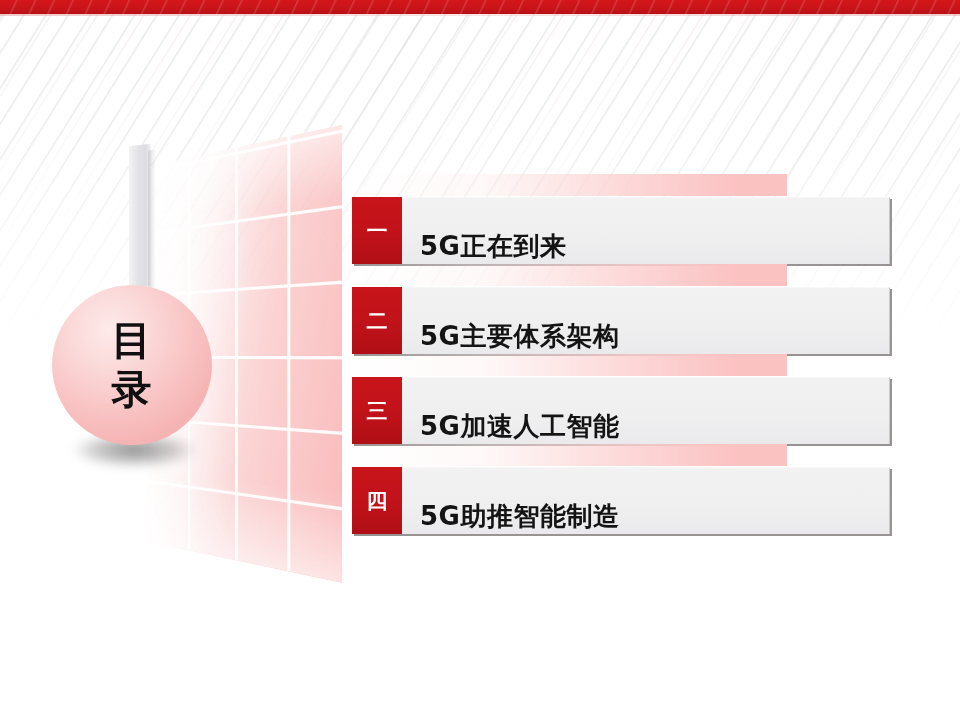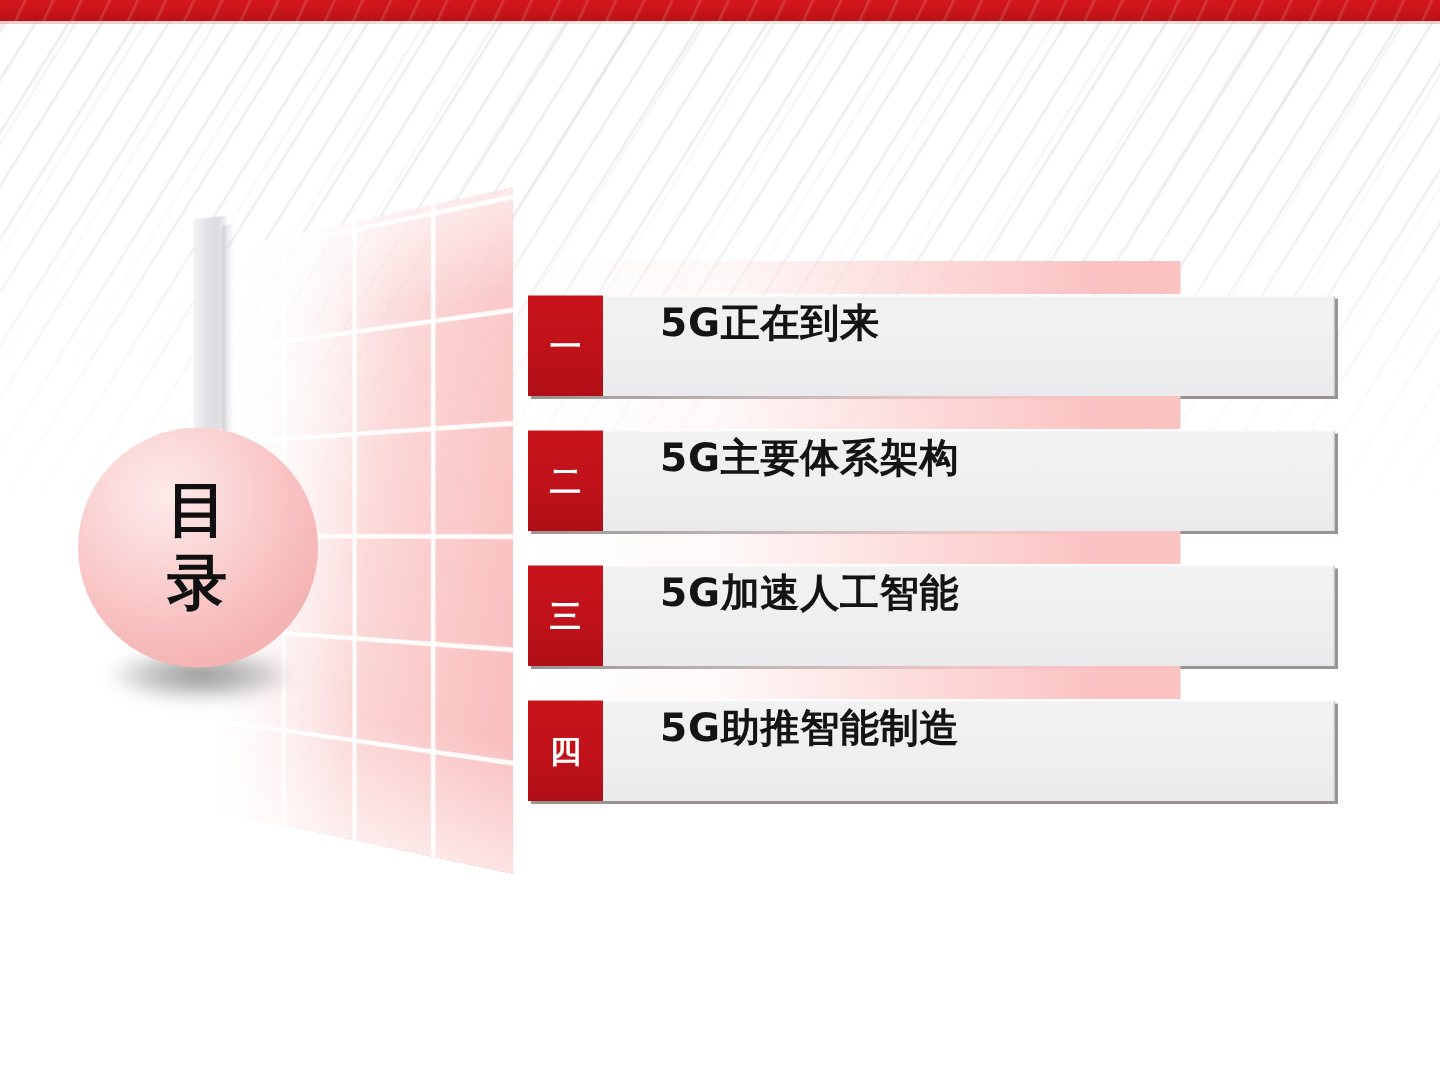--- a/index.html
+++ b/index.html
@@ -266,22 +266,22 @@
     justify-content: center;
     color: #ffffff;
     font-size: 21px;
     font-weight: 700;
     font-family: "DejaVu Sans", "Liberation Sans", sans-serif;
   }
   .row-plate {
     flex: 1 1 auto;
     background: linear-gradient(180deg, #f2f2f3 0%, #efeff0 60%, #eaeaec 100%);
     display: flex;
-    align-items: flex-start;
-    padding-left: 38px;
+    align-items: flex-end;
+    padding-left: 18px;
     border-right: 1px solid #c9c9cc;
     border-top: 1px solid #f7f7f8;
   }
   .row-title {
     font-size: 26px;
     font-weight: 700;
     color: #141414;
     letter-spacing: 0.5px;
     font-family: "DejaVu Sans", "Liberation Sans", sans-serif;
     white-space: nowrap;

